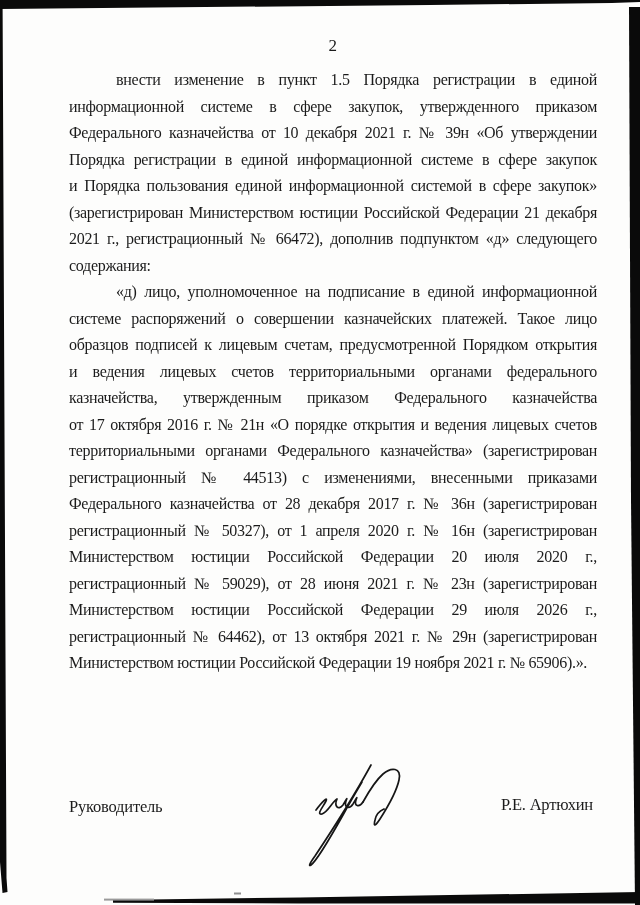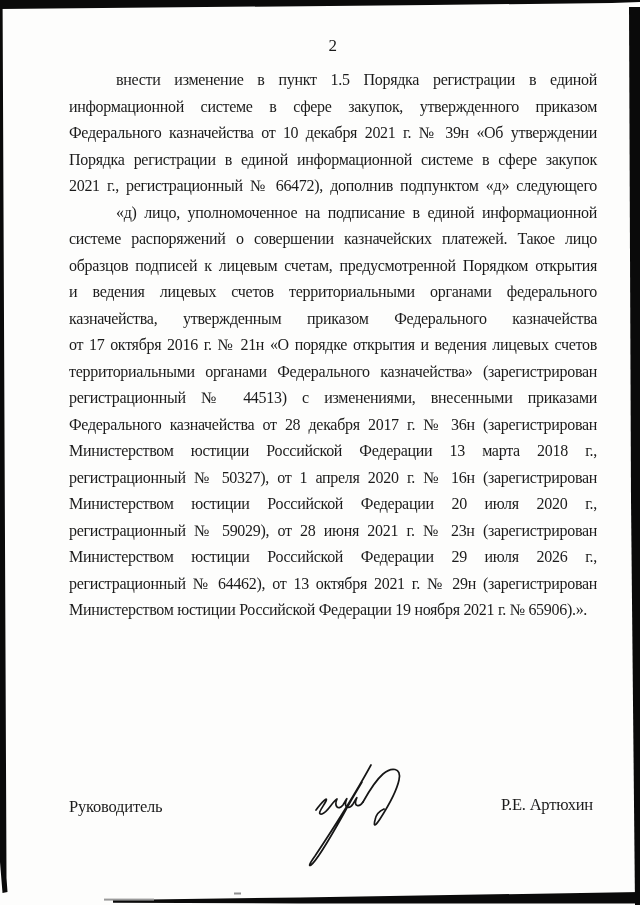--- a/index.html
+++ b/index.html
@@ -101,32 +101,34 @@
     <rect x="234" y="892.5" width="7" height="2" fill="#8f8f8f"></rect>
   </svg>
 
   <div class="page-number">2</div>
 
   <div class="body-text">
     <div class="ln first">внести изменение в пункт 1.5 Порядка регистрации в единой</div>
     <div class="ln">информационной системе в сфере закупок, утвержденного приказом</div>
     <div class="ln">Федерального казначейства от 10 декабря 2021 г. № 39н «Об утверждении</div>
     <div class="ln">Порядка регистрации в единой информационной системе в сфере закупок</div>
+    <div class="ln">и Порядка пользования единой информационной системой в сфере закупок»</div>
+    <div class="ln">(зарегистрирован Министерством юстиции Российской Федерации 21 декабря</div>
     <div class="ln">2021 г., регистрационный № 66472), дополнив подпунктом «д» следующего</div>
+    <div class="ln last">содержания:</div>
 
     <div class="ln first">«д) лицо, уполномоченное на подписание в единой информационной</div>
     <div class="ln">системе распоряжений о совершении казначейских платежей. Такое лицо</div>
     <div class="ln">образцов подписей к лицевым счетам, предусмотренной Порядком открытия</div>
     <div class="ln">и ведения лицевых счетов территориальными органами федерального</div>
     <div class="ln">казначейства, утвержденным приказом Федерального казначейства</div>
     <div class="ln">от 17 октября 2016 г. № 21н «О порядке открытия и ведения лицевых счетов</div>
     <div class="ln">территориальными органами Федерального казначейства» (зарегистрирован</div>
     <div class="ln">регистрационный № 44513) с изменениями, внесенными приказами</div>
     <div class="ln">Федерального казначейства от 28 декабря 2017 г. № 36н (зарегистрирован</div>
-    <div class="ln">Министерством юстиции Российской Федерации 13 марта 2018 г.,</div>
     <div class="ln">регистрационный № 50327), от 1 апреля 2020 г. № 16н (зарегистрирован</div>
     <div class="ln">Министерством юстиции Российской Федерации 20 июля 2020 г.,</div>
     <div class="ln">регистрационный № 59029), от 28 июня 2021 г. № 23н (зарегистрирован</div>
     <div class="ln">Министерством юстиции Российской Федерации 29 июля 2026 г.,</div>
     <div class="ln">регистрационный № 64462), от 13 октября 2021 г. № 29н (зарегистрирован</div>
     <div class="ln last">Министерством юстиции Российской Федерации 19 ноября 2021 г. № 65906).».</div>
   </div>
 
   <div class="footer">
     <span class="footer-position">Руководитель</span>

